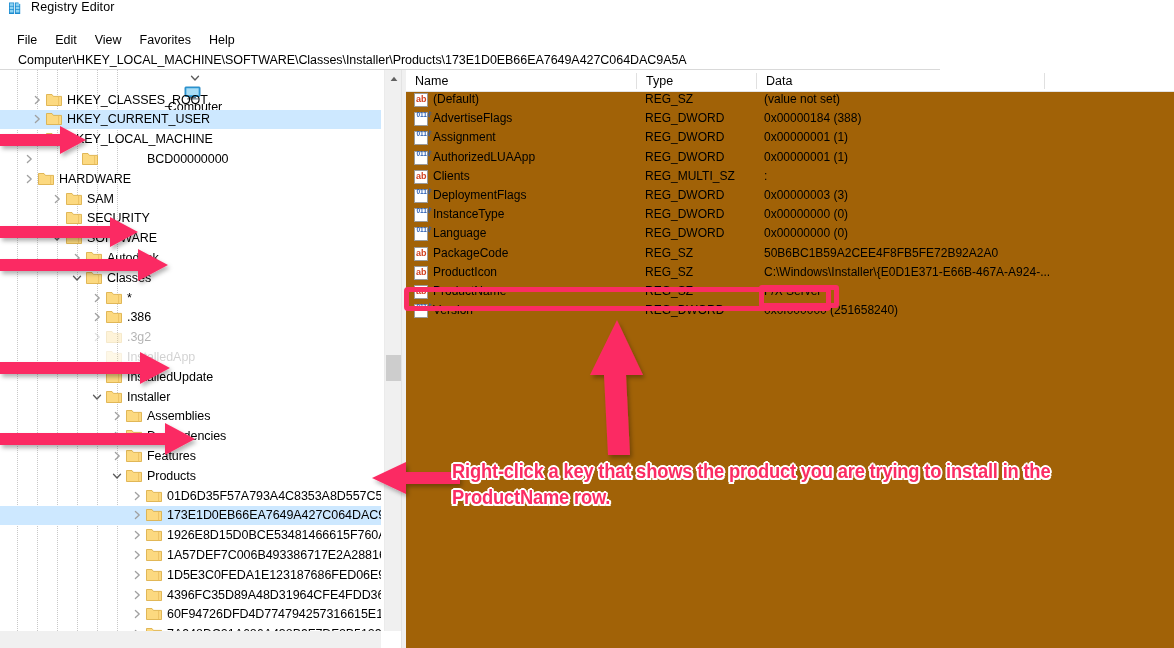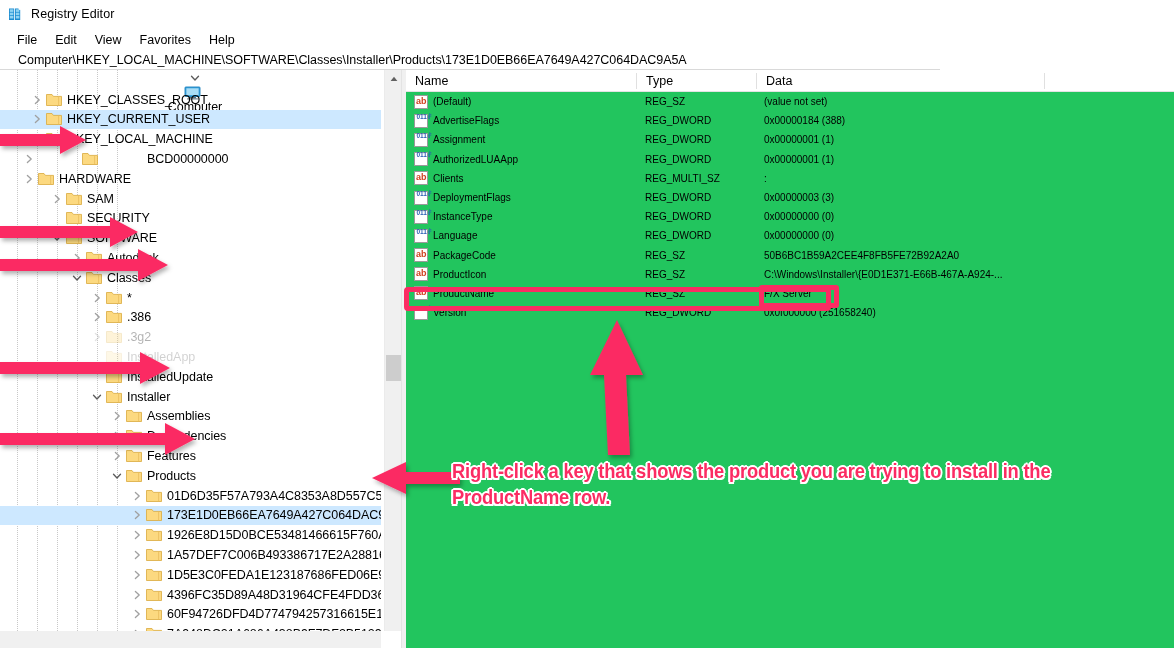--- a/index.html
+++ b/index.html
@@ -13,21 +13,21 @@
   #app {
     position: relative;
     width: 1174px; height: 648px;
     background: #ffffff;
   }
 
   
   .titlebar {
     position: absolute; left: 0; top: 0;
     width: 1070px; height: 27px;
-    display: flex; align-items: center;
+    display: flex; align-items: flex-start;
     padding-left: 7px;
     background: #ffffff;
   }
   .app-icon { width: 16px; height: 16px; position: relative; margin-right: 8px; flex: none; }
   .title-text {
     font-size: 12.5px; color: #000000; letter-spacing: .1px;
   }
 
   
   .menubar {
@@ -63,21 +63,21 @@
   .pane-tree {
     position: absolute; left: 0; top: 70px;
     width: 402px; height: 578px;
     background: #ffffff;
     border-right: 1px solid #e3e3e3;
     overflow: hidden;
   }
   .pane-values {
     position: absolute; left: 406px; top: 70px;
     width: 768px; height: 578px;
-    background: #22c55e;
+    background: #a16207;
     overflow: hidden;
   }
   .splitter {
     position: absolute; left: 402px; top: 70px;
     width: 4px; height: 578px;
     background: #f0f0f0;
   }
 
   
   .tree-scroll-area {
@@ -154,22 +154,22 @@
     height: 22px; display: flex; align-items: center;
     padding-left: 9px;
     position: relative;
   }
   .col-sep {
     position: absolute; right: 0; top: 3px;
     width: 1px; height: 16px; background: #e0e0e0;
   }
   .val-row {
     height: 19.2px;
-    display: flex; align-items: center;
-    font-size: 10px; color: #000000;
+    display: flex; align-items: flex-start;
+    font-size: 12px; color: #000000;
     white-space: nowrap;
     cursor: default;
   }
   .val-icon { width: 16px; height: 16px; flex: none; margin: 0 4px 0 7px; position: relative; }
   .c-name { width: 210px; overflow: hidden; }
   .c-type { width: 121px; padding-left: 2px; }
   .c-data { flex: 1; overflow: hidden; }
 
   
   .ico-ab, .ico-dw {

